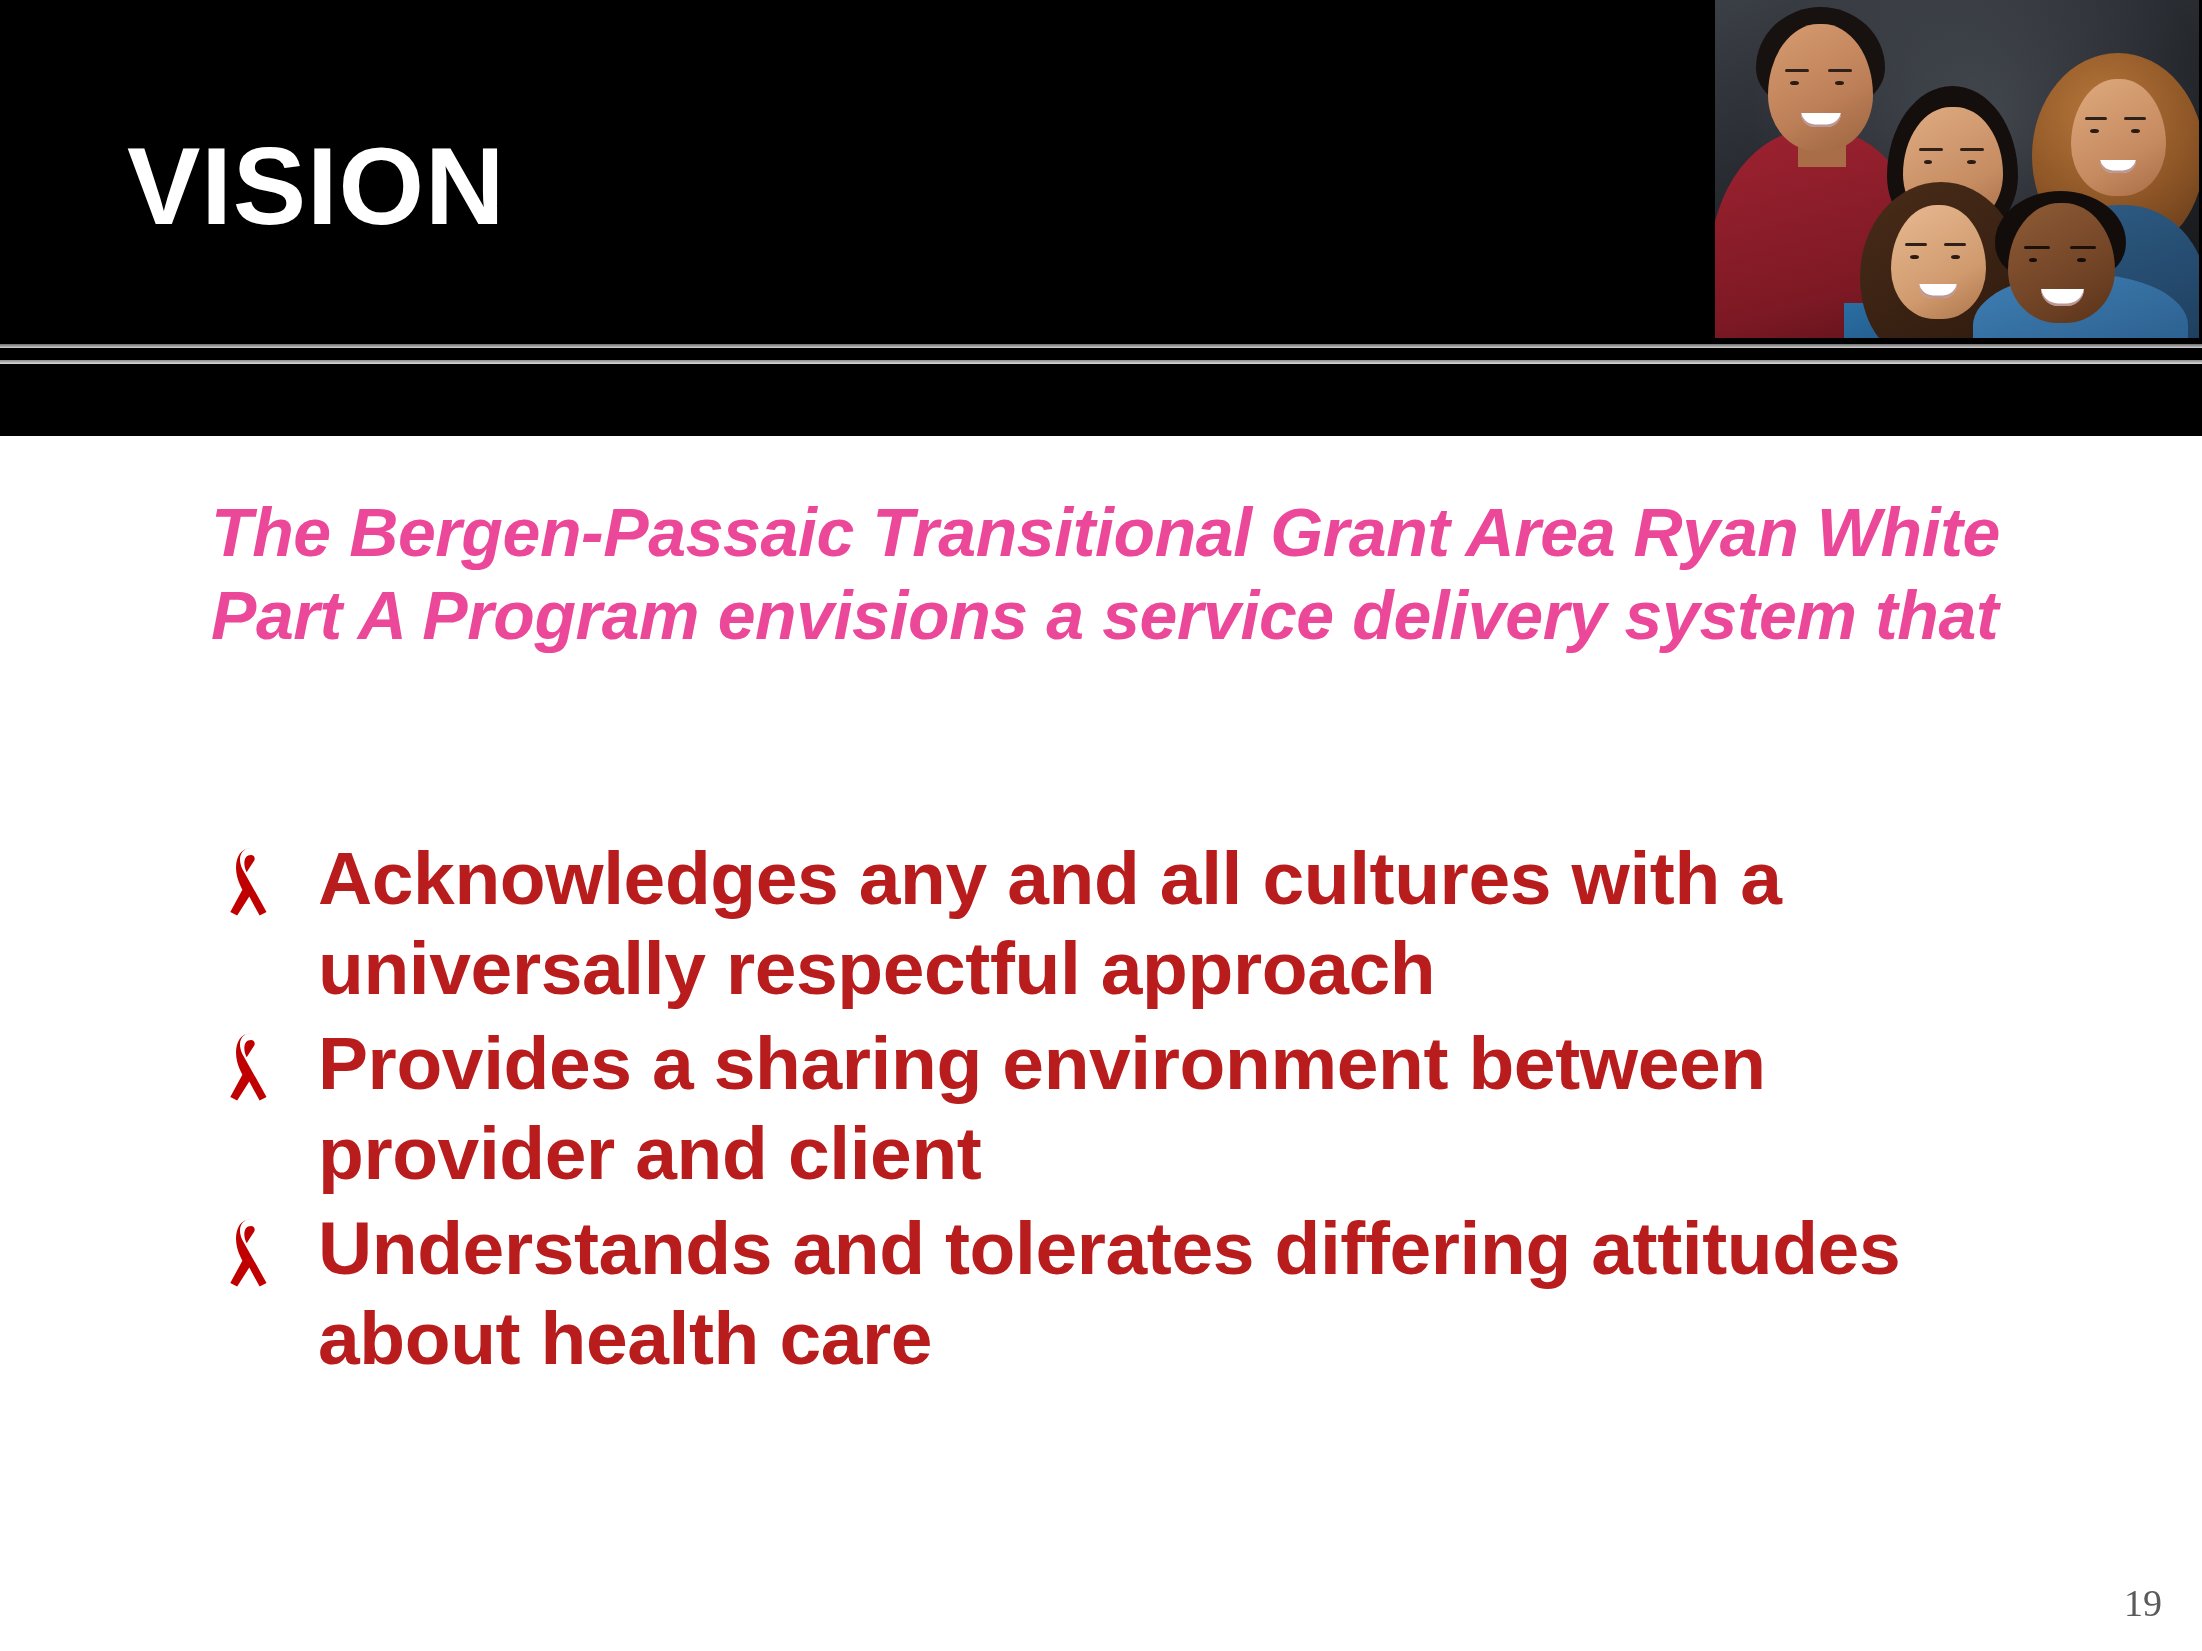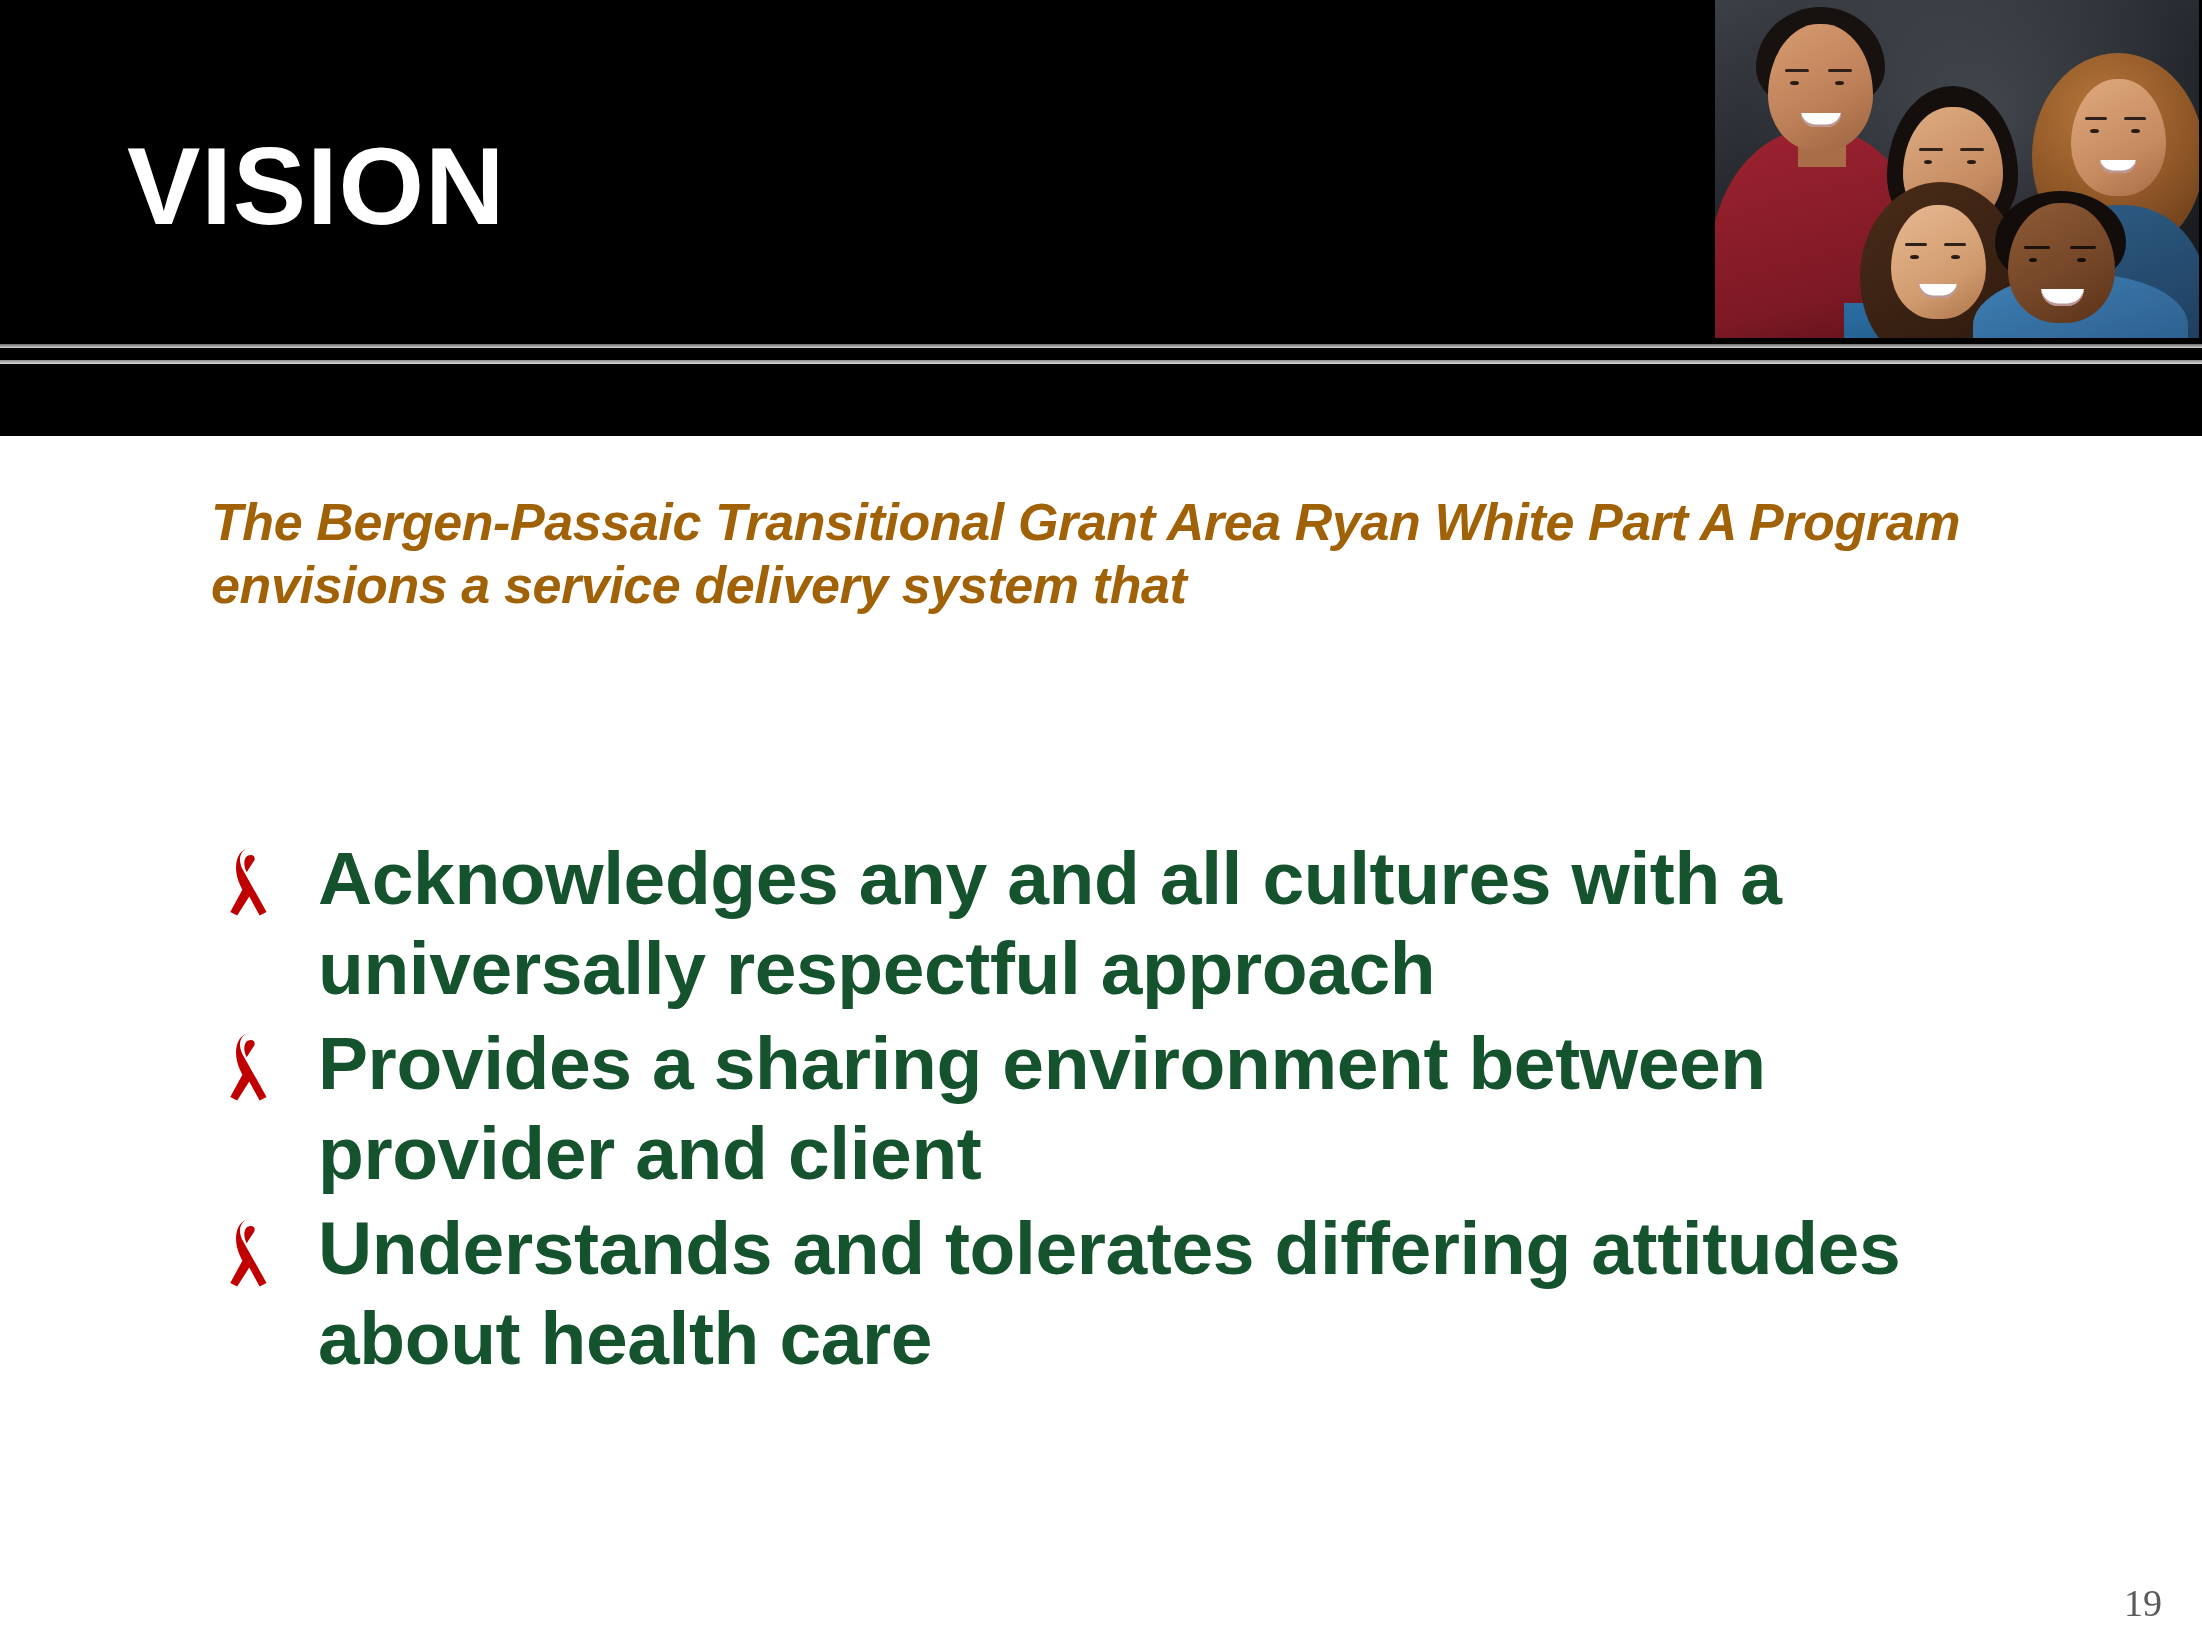--- a/index.html
+++ b/index.html
@@ -119,25 +119,25 @@
     left: 0;
     top: 364px;
     width: 2203px;
   }
 
   .intro {
     position: absolute;
     left: 211px;
     top: 127px;
     width: 1893px;
-    font-size: 52px;
+    font-size: 68px;
     line-height: 1.22;
     font-weight: 700;
     font-style: italic;
-    color: #a16207;
+    color: #ec4899;
     letter-spacing: -0.4px;
   }
 
   .bullets {
     position: absolute;
     left: 225px;
     top: 469px;
     width: 1893px;
   }
 
@@ -154,21 +154,21 @@
     margin-top: 10.3px;
     margin-right: 41px;
   }
   .ribbon-icon svg { display: block; width: 52px; height: 76px; }
 
   .bullet-text {
     flex: 1 1 auto;
     font-size: 75px;
     line-height: 1.20;
     font-weight: 700;
-    color: #14532d;
+    color: #b91c1c;
     letter-spacing: -0.4px;
     max-width: 1704px;
   }
 
   
   .page-number {
     position: absolute;
     right: 41px;
     bottom: 27.5px;
     font-family: "Liberation Serif", serif;

